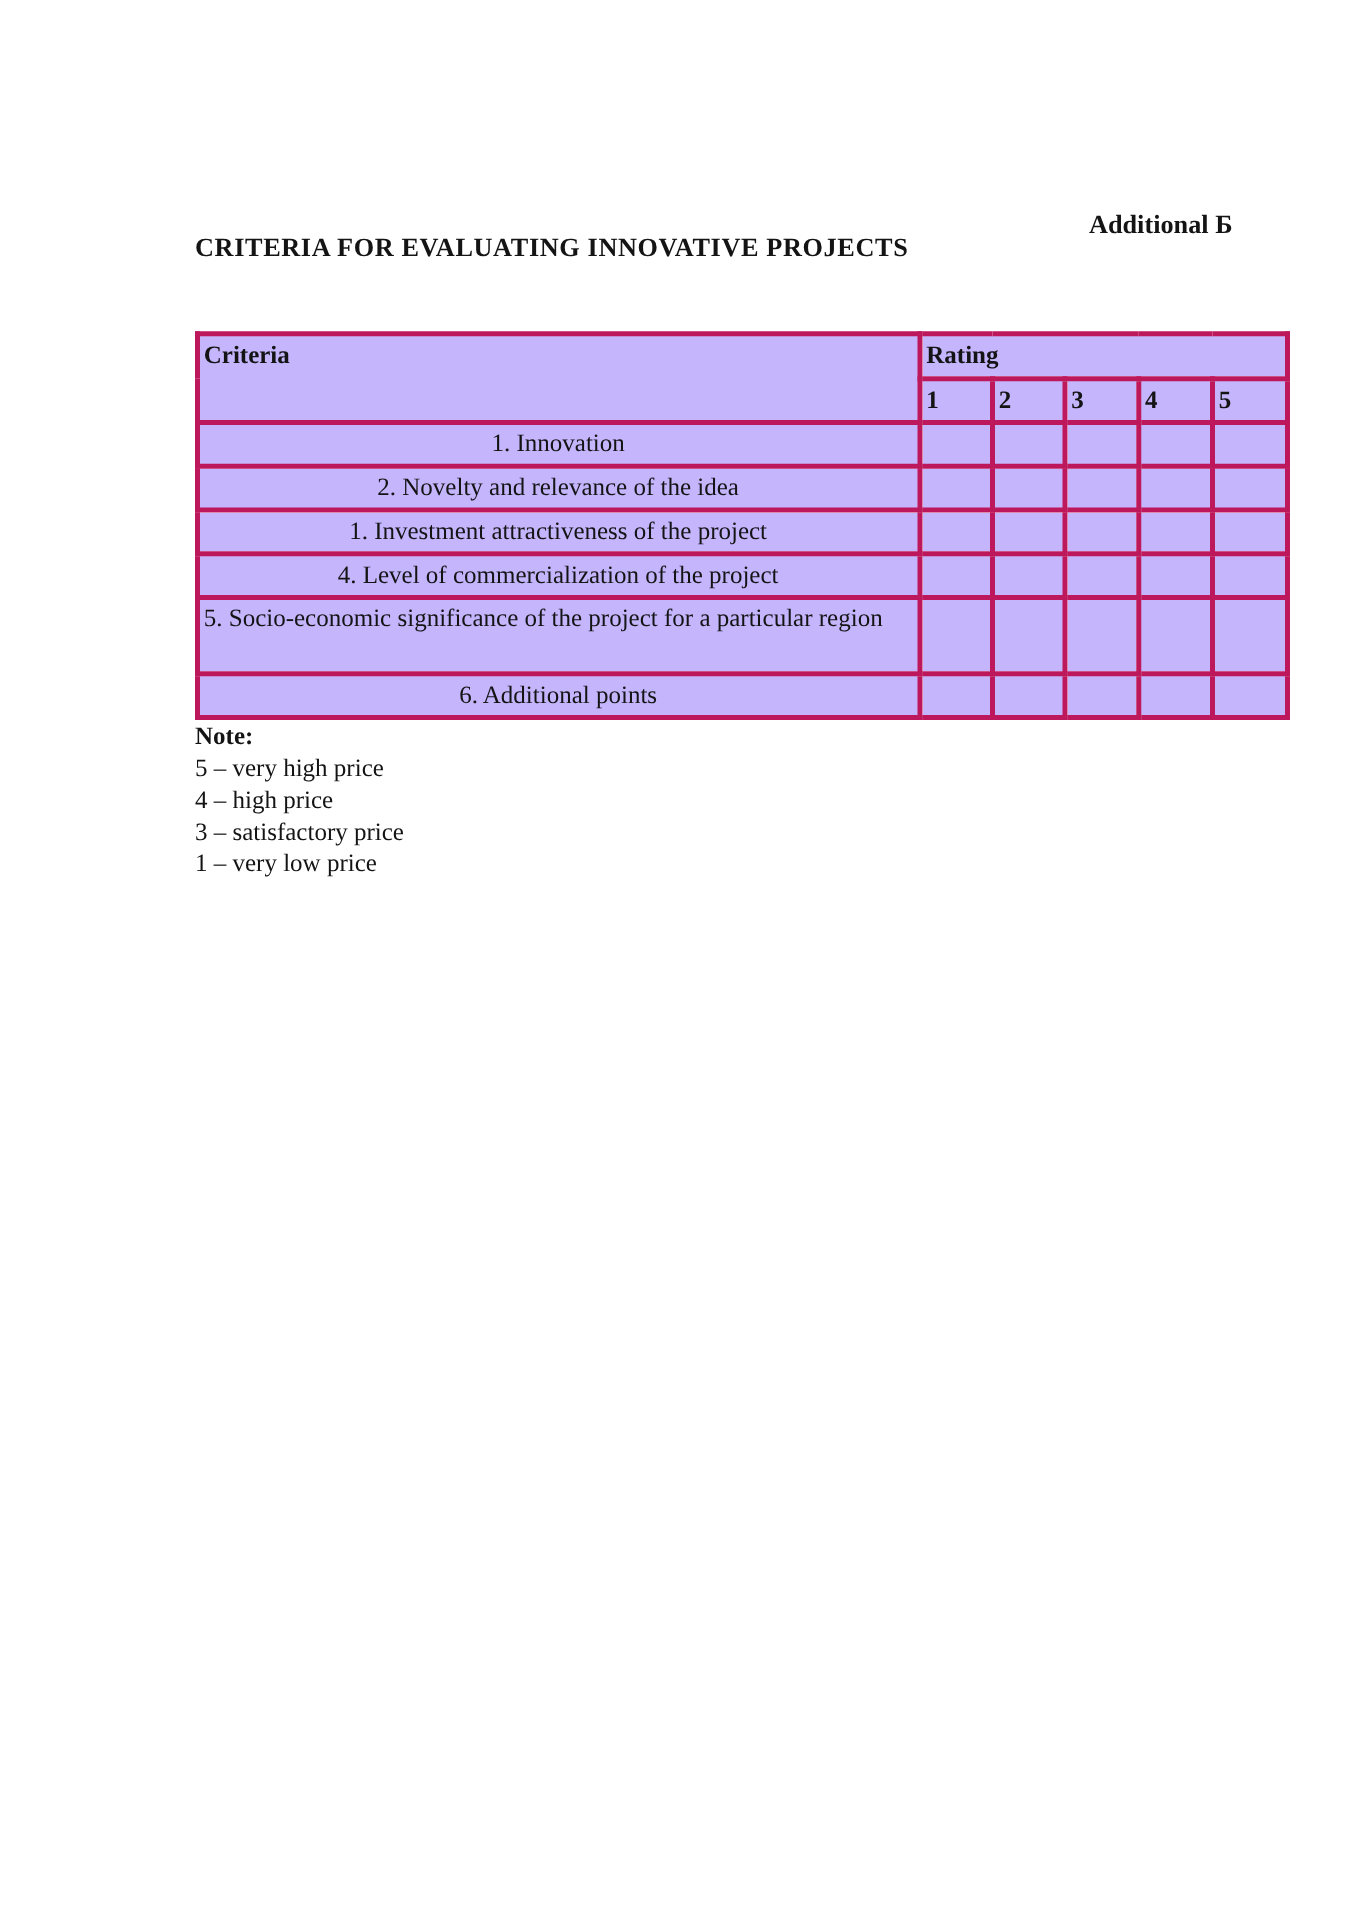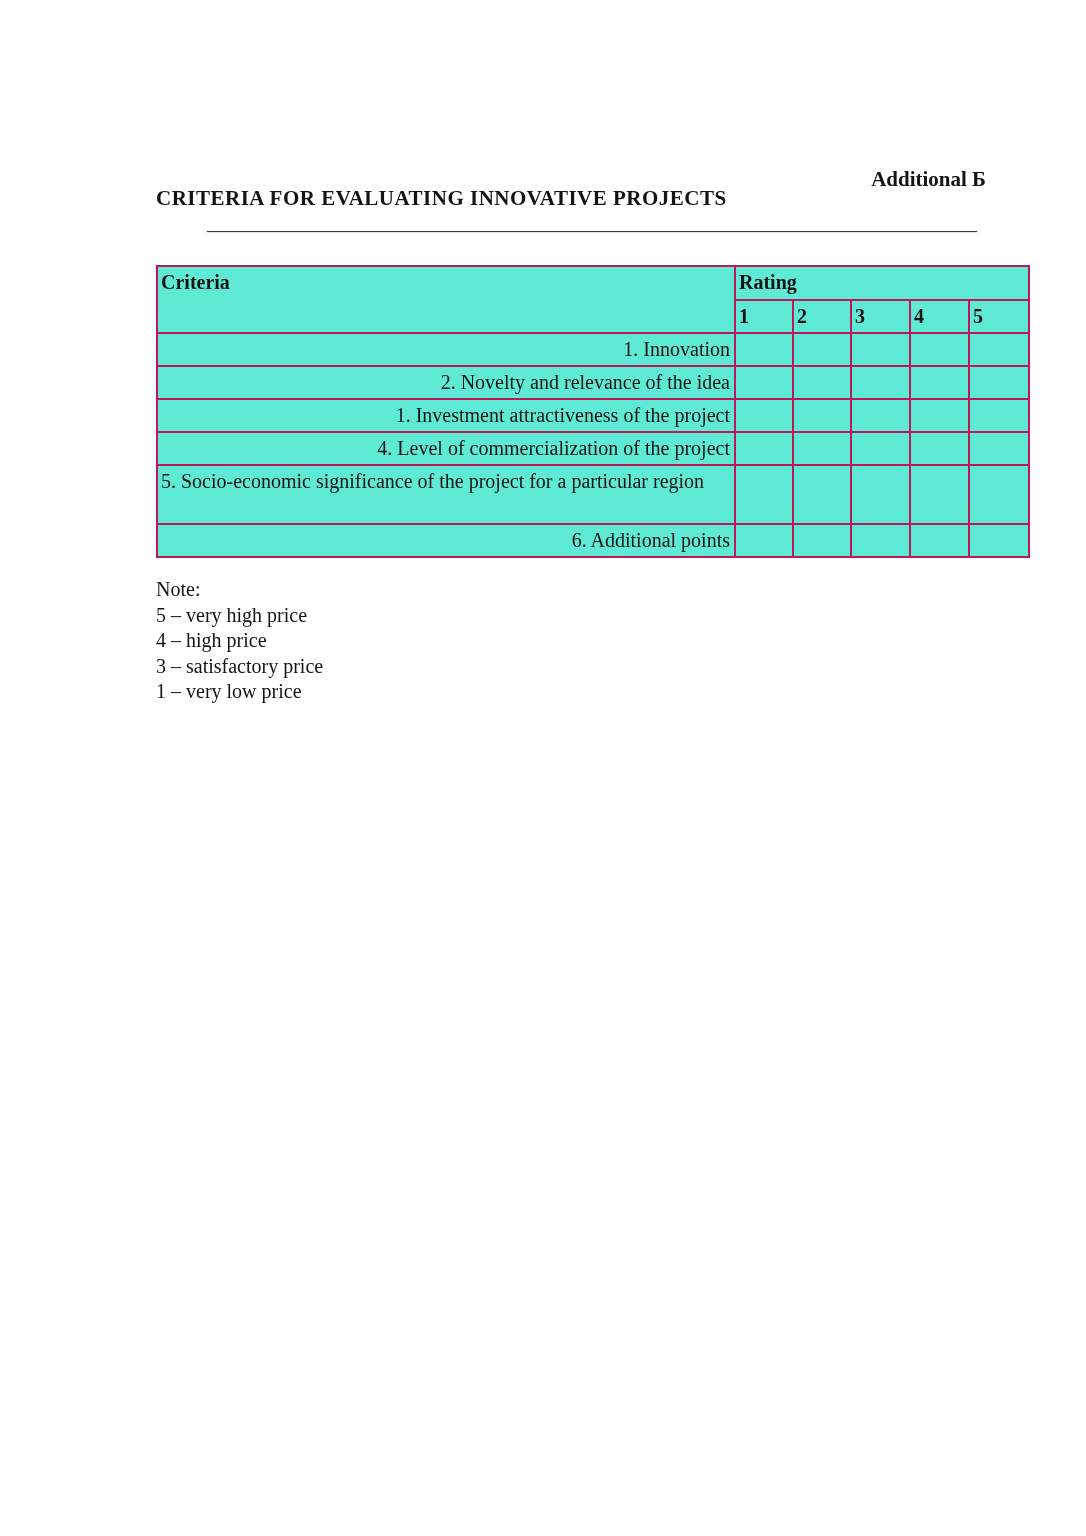--- a/index.html
+++ b/index.html
@@ -55,66 +55,65 @@
   }
   table.criteria-table {
     position: absolute;
     top: 265px;
     left: 0;
     width: 872px;
     border-collapse: collapse;
     table-layout: fixed;
   }
   table.criteria-table td {
-    border: 2px solid #be185d;
+    border: 4px solid #be185d;
     padding: 1px 4px 2px 3px;
     font-size: 20px;
     line-height: 28px;
     vertical-align: top;
-    background: #5eead4;
+    background: #c4b5fd;
     overflow: hidden;
   }
   td.criteria-header, td.rating-header {
     font-weight: bold;
   }
   td.scale-cell {
     font-weight: bold;
   }
   tr.header-row-1 td { height: 29px; }
   tr.header-row-2 td { height: 27px; }
   tr.data-row td { height: 27px; }
   tr.data-row-tall td { height: 54px; }
-  td.row-label { text-align: right; }
+  td.row-label { text-align: center; }
   td.row-label-justify {
     text-align: justify;
     text-align-last: left;
   }
   .note-block {
     position: absolute;
     top: 577px;
     left: 0;
     width: 500px;
     font-size: 20px;
     line-height: 25.5px;
   }
   .note-label {
-    font-weight: normal;
+    font-weight: bold;
   }
 </style>
 </head>
 <body>
 
 <div class="page">
   <div class="content">
 
     <div class="corner-label">Additional Б</div>
 
     <div class="doc-title">CRITERIA FOR EVALUATING INNOVATIVE PROJECTS</div>
 
-    <div class="divider-line">_____________________________________________________________________________</div>
 
     <table class="criteria-table">
       <colgroup>
         <col style="width:578px">
         <col style="width:58px">
         <col style="width:58px">
         <col style="width:59px">
         <col style="width:59px">
         <col style="width:60px">
       </colgroup>

